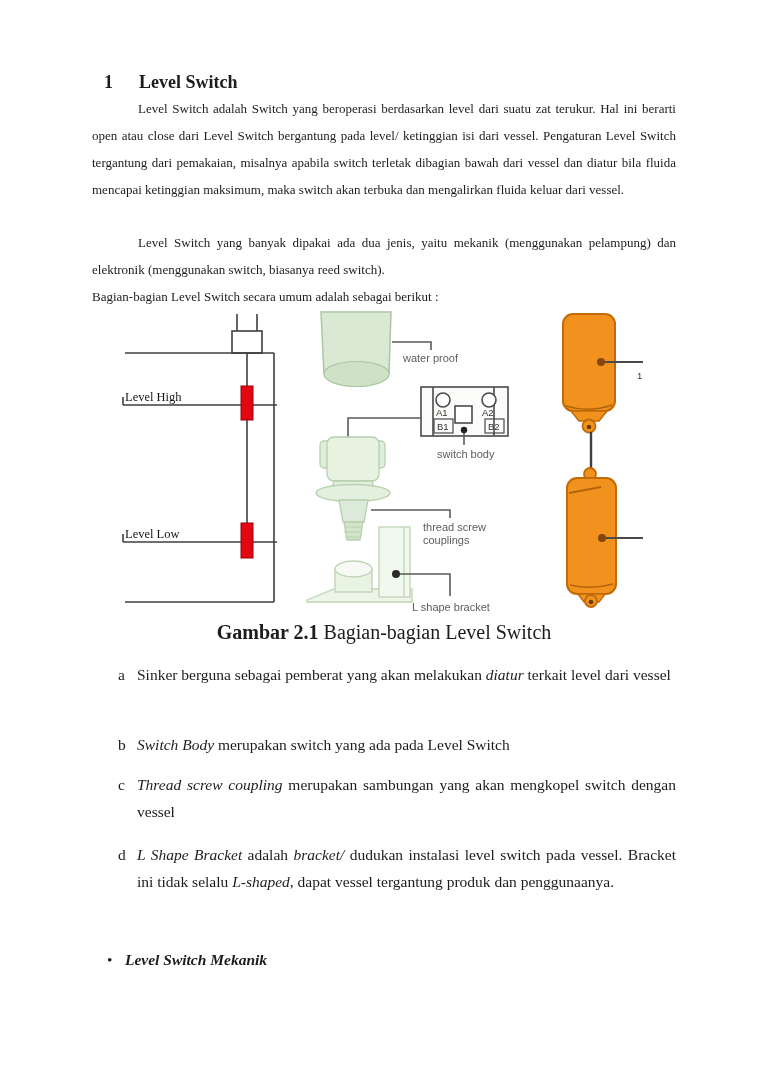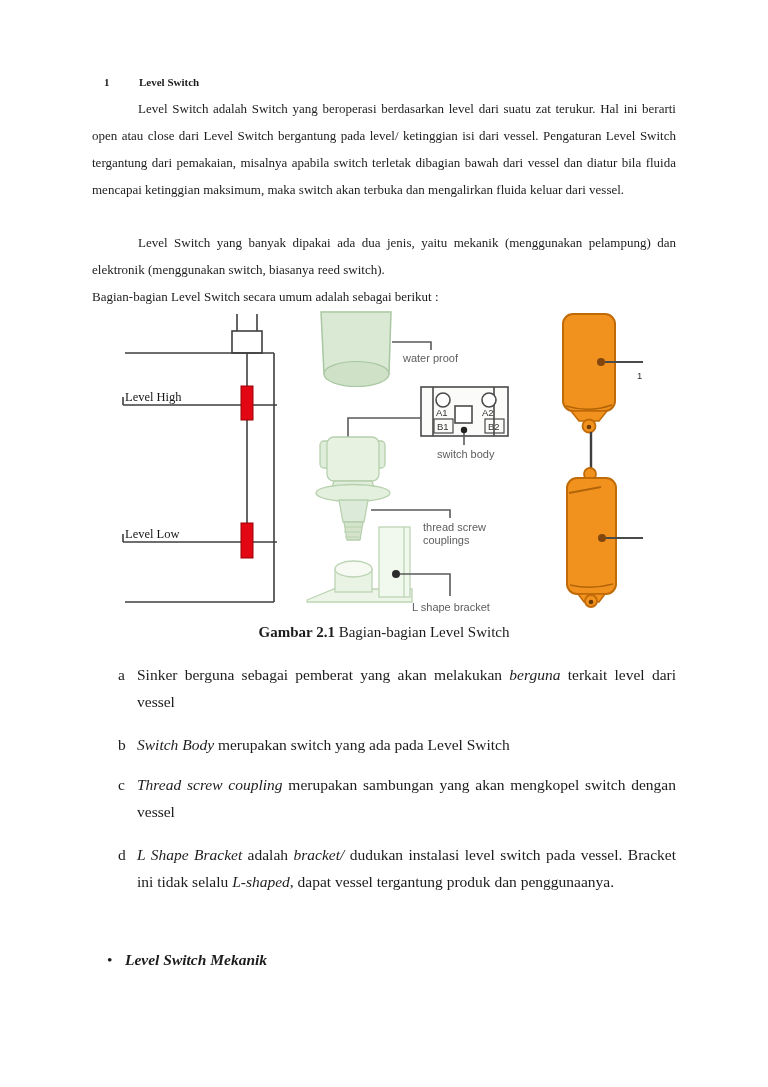--- a/index.html
+++ b/index.html
@@ -3,25 +3,25 @@
 <meta charset="utf-8">
 <style>
   * { margin:0; padding:0; box-sizing:border-box; }
   html,body { width:768px; height:1087px; background:#ffffff; }
   .page {
     position:relative; width:768px; height:1087px; background:#ffffff; overflow:hidden;
     font-family:"Liberation Serif", serif; color:#1c1c1c;
   }
   .abs { position:absolute; }
   .body-text { font-size:13px; line-height:27px; text-align:justify; }
-  .heading { top:73px; left:104px; font-size:11px; font-weight:bold; line-height:18px; }
+  .heading { top:73px; left:104px; font-size:18px; font-weight:bold; line-height:18px; }
   .heading .num { display:inline-block; width:35px; }
   .para { left:92px; width:584px; }
   .indent { text-indent:46px; }
-  .caption { top:619px; left:0; width:768px; text-align:center; font-size:15px; line-height:27px; }
+  .caption { top:619px; left:0; width:768px; text-align:center; font-size:20px; line-height:27px; }
   .caption .b { font-weight:bold; }
   .list-item { left:118px; width:558px; font-size:15.5px; line-height:27px; }
   .list-item .marker { position:absolute; left:0; top:0; }
   .list-item .li-text { margin-left:19px; text-align:justify; }
   .i { font-style:italic; }
   .closing { top:918px; }
   .bullet-item { top:946px; left:107px; font-size:15.5px; line-height:27px; }
   .bullet-item .bullet { display:inline-block; width:18px; }
   .bullet-item .bold { font-weight:bold;font-style:italic; }
   svg.figure { position:absolute; top:300px; left:0; width:768px; height:320px; }
@@ -131,21 +131,21 @@
     <circle cx="602" cy="538" r="4" fill="#83460c"></circle>
     <path d="M606,538 H643" stroke="#4a4a4a" stroke-width="2"></path>
   </svg>
 
   <div class="abs caption">
     <span class="b">Gambar 2.1</span><span> Bagian-bagian Level Switch</span>
   </div>
 
   <div class="abs list-item" style="top:661px">
     <span class="marker">a</span>
-    <div class="li-text"><span>Sinker berguna sebagai pemberat yang akan melakukan </span><span class="i">berguna</span><span> terkait level dari vessel</span></div>
+    <div class="li-text"><span>Sinker berguna sebagai pemberat yang akan melakukan </span><span class="i">diatur</span><span> terkait level dari vessel</span></div>
   </div>
 
   <div class="abs list-item" style="top:731px">
     <span class="marker">b</span>
     <div class="li-text"><span class="i">Switch Body</span><span> merupakan switch yang ada pada Level Switch</span></div>
   </div>
 
   <div class="abs list-item" style="top:771px">
     <span class="marker">c</span>
     <div class="li-text"><span class="i">Thread screw coupling</span><span> merupakan sambungan yang akan mengkopel switch dengan vessel</span></div>

